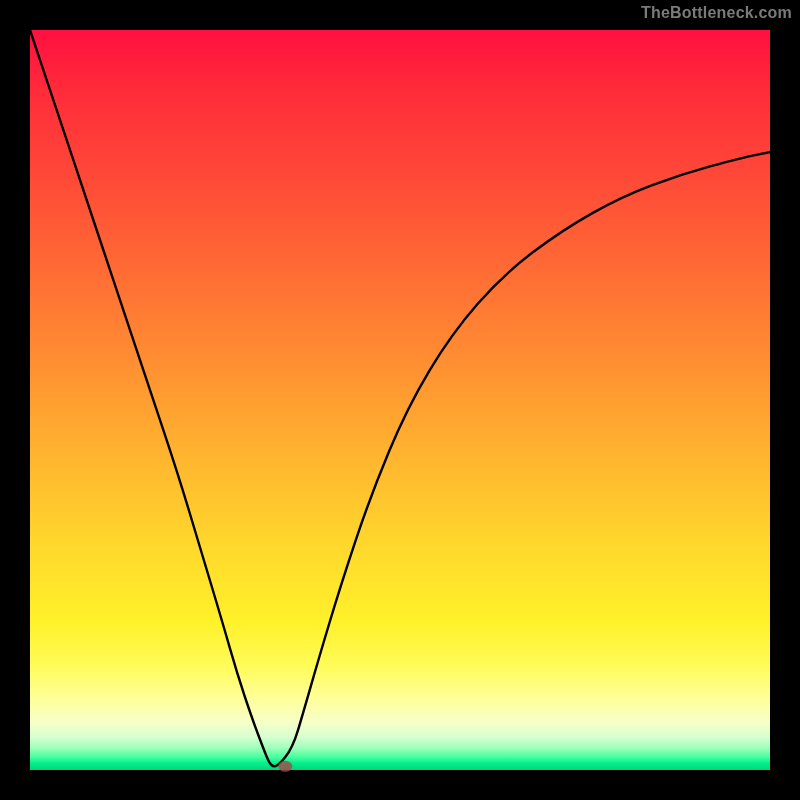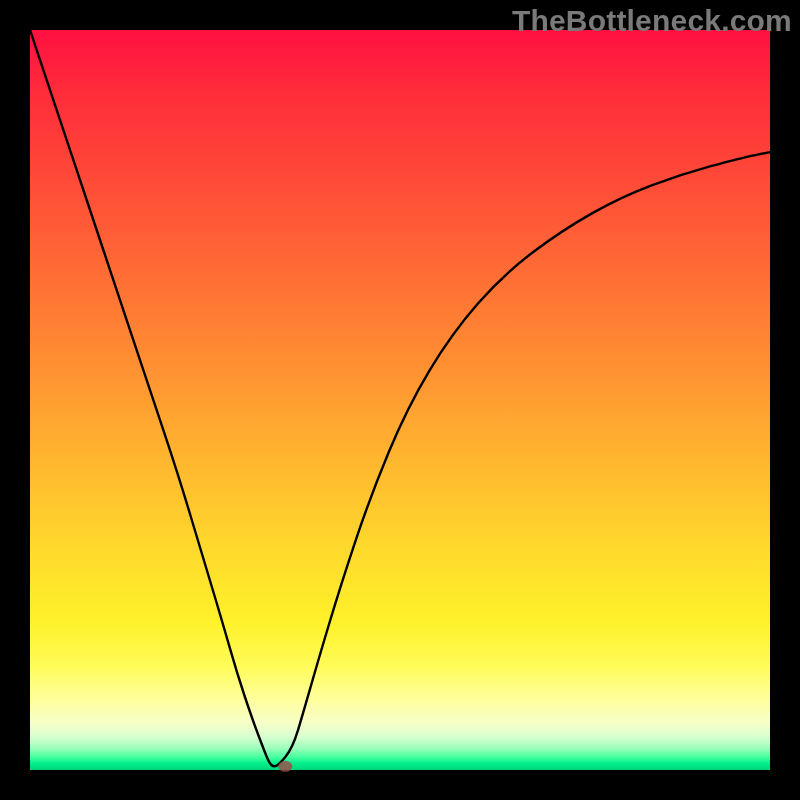--- a/index.html
+++ b/index.html
@@ -51,21 +51,21 @@
     left: 0;
     top: 0;
     width: 740px;
     height: 740px;
     overflow: visible;
   }
   .watermark {
     position: absolute;
     top: 4px;
     right: 8px;
-    font-size: 30px;
+    font-size: 16px;
     font-weight: 600;
     color: #7a7a7a;
     letter-spacing: 0.2px;
     user-select: none;
   }
   .dot {
     fill: #a24a4a;
     opacity: 0.8;
   }
 </style>

